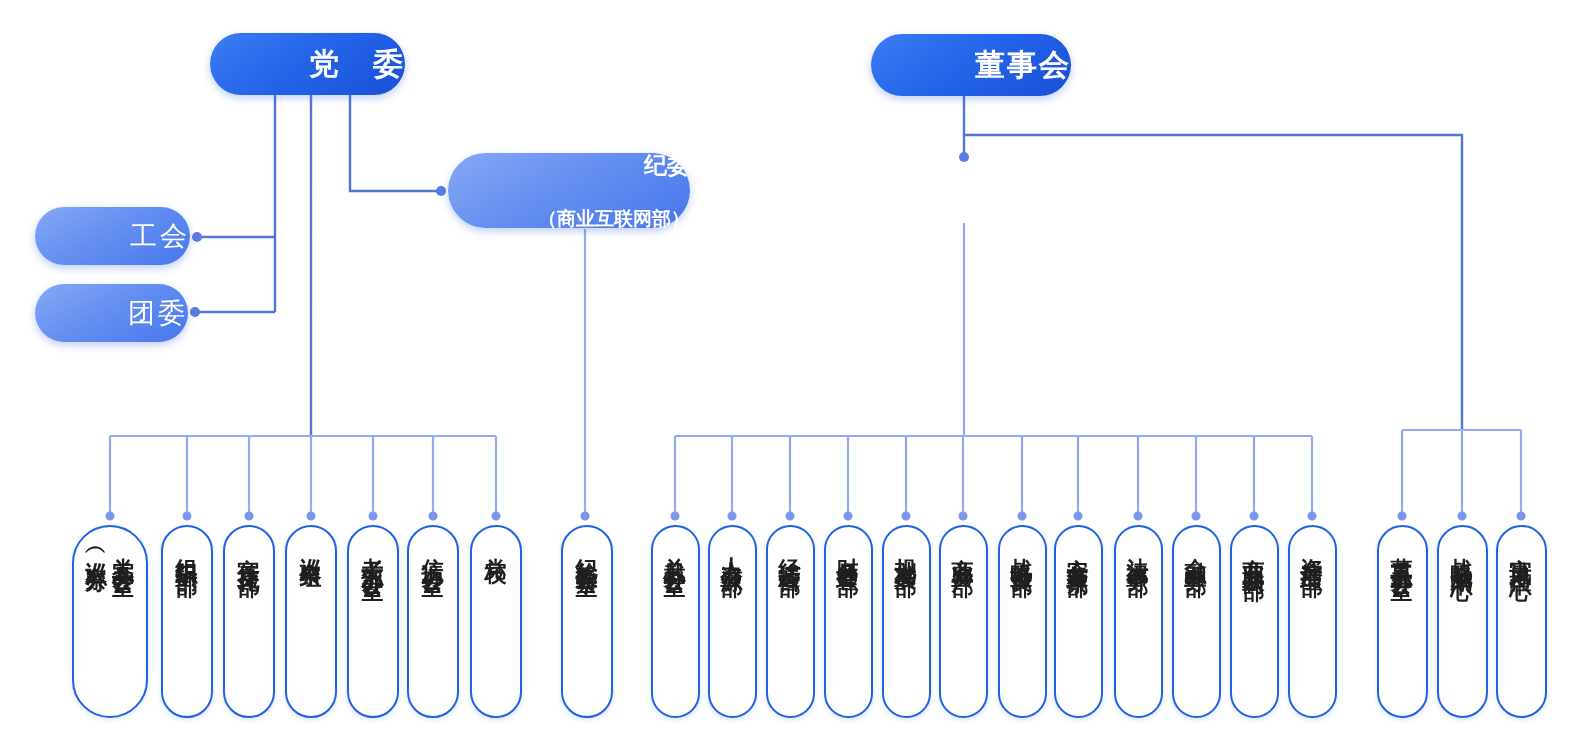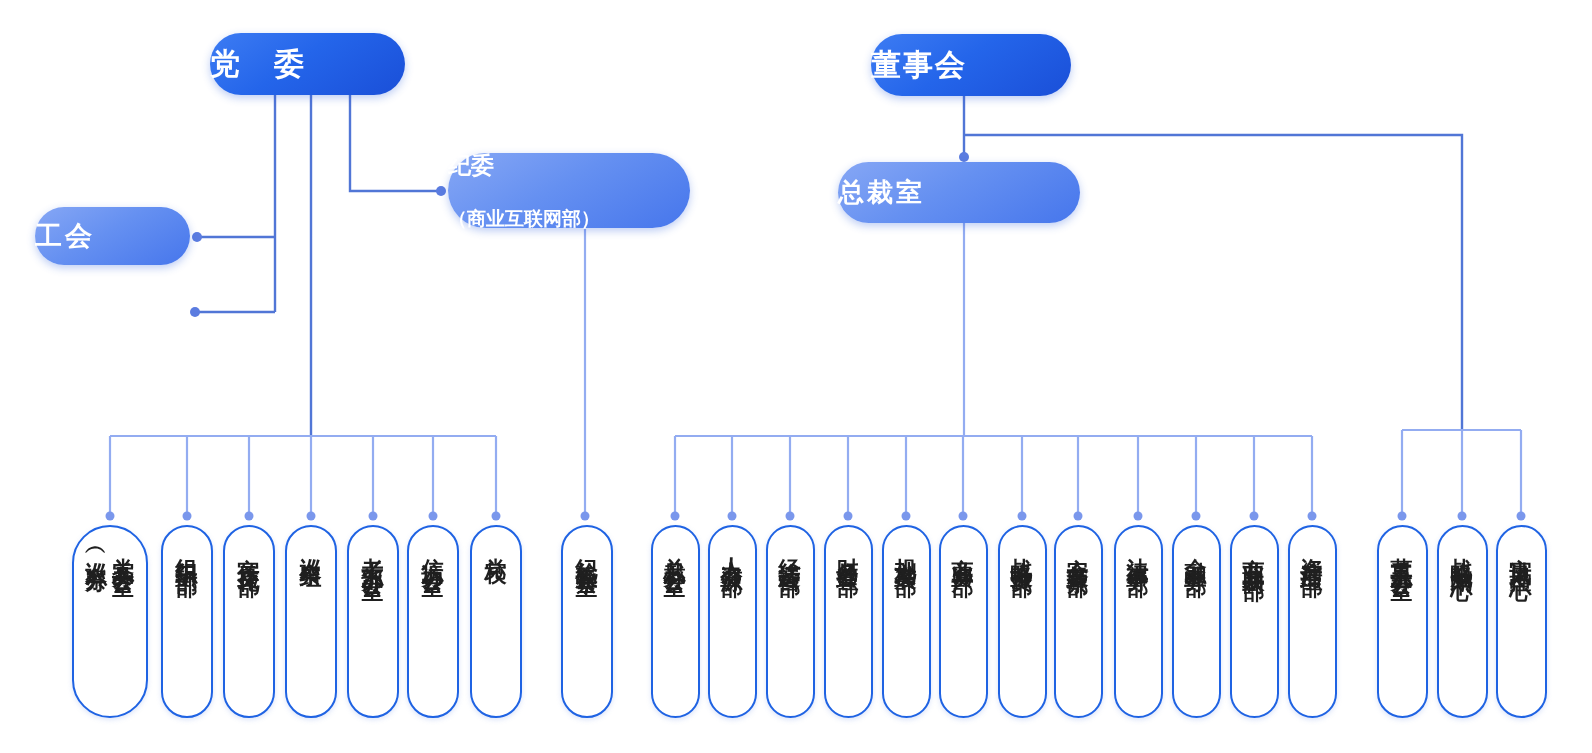--- a/index.html
+++ b/index.html
@@ -6,31 +6,31 @@
   #canvas{
     position:relative;
     width:1592px;height:753px;
     background:#ffffff;
     overflow:hidden;
     font-family:"Liberation Sans", sans-serif;
   }
   #lines{position:absolute;left:0;top:0;}
   .hpill{
     position:absolute;
-    display:flex;align-items:flex-start;justify-content:center;
+    display:flex;align-items:flex-end;justify-content:center;
     flex-direction:column;
     color:#ffffff;
     border-radius:999px;
     box-shadow:0 3px 9px rgba(38,88,220,.30);
     text-align:center;
   }
   .grad-dark{background:linear-gradient(145deg,#3d7cf3 0%,#2465ea 45%,#1a4fd8 100%);}
   .grad-light{background:linear-gradient(150deg,#86a7f5 0%,#6590f1 45%,#4676ec 100%);gap:28px;}
   .t30{font-size:30px;font-weight:600;letter-spacing:2px;}
-  .t27{font-size:27px;font-weight:700;letter-spacing:3px;}
+  .t27{font-size:27px;font-weight:400;letter-spacing:3px;}
   .t26{font-size:26px;font-weight:600;letter-spacing:3px;}
   .t22{font-size:23px;font-weight:600;line-height:28px;}
   .t19{font-size:19px;font-weight:600;line-height:24px;}
   .vpill{
     position:absolute;
     top:525px;height:193px;
     background:#ffffff;
     border:2.5px solid #1f63e3;
     border-radius:999px;
     box-sizing:border-box;
@@ -107,33 +107,33 @@
   </svg>
 
   <div class="hpill grad-dark t30" style="left:210px;top:33px;width:195px;height:62px;">
     <span>党　委</span>
   </div>
 
   <div class="hpill grad-light t27" style="left:35px;top:207px;width:155px;height:58px;">
     <span>工会</span>
   </div>
 
+  <div class="hpill grad-light t27" style="left:35px;top:284px;width:153px;height:58px;">
+    <span>团委</span>
+  </div>
 
   <div class="hpill grad-light" style="left:448px;top:153px;width:242px;height:75px;">
     <span class="t22">纪委</span>
     <span class="t19">（商业互联网部）</span>
   </div>
 
   <div class="hpill grad-dark t30" style="left:871px;top:34px;width:200px;height:62px;">
     <span>董事会</span>
   </div>
 
-  <div class="hpill grad-light t26" style="left:838px;top:162px;width:242px;height:61px;">
-    <span>总裁室</span>
-  </div>
 
   <div id="dept-pills">
       <div class="vpill" style="left: 72px; width: 76px;">
         <div class="vtext">
           <span style="display: block;">党委办公室</span>
           <span style="display: block;">（巡察办）</span>
         </div>
       </div>
       <div class="vpill" style="left: 161px; width: 52px;">
         <div class="vtext">

